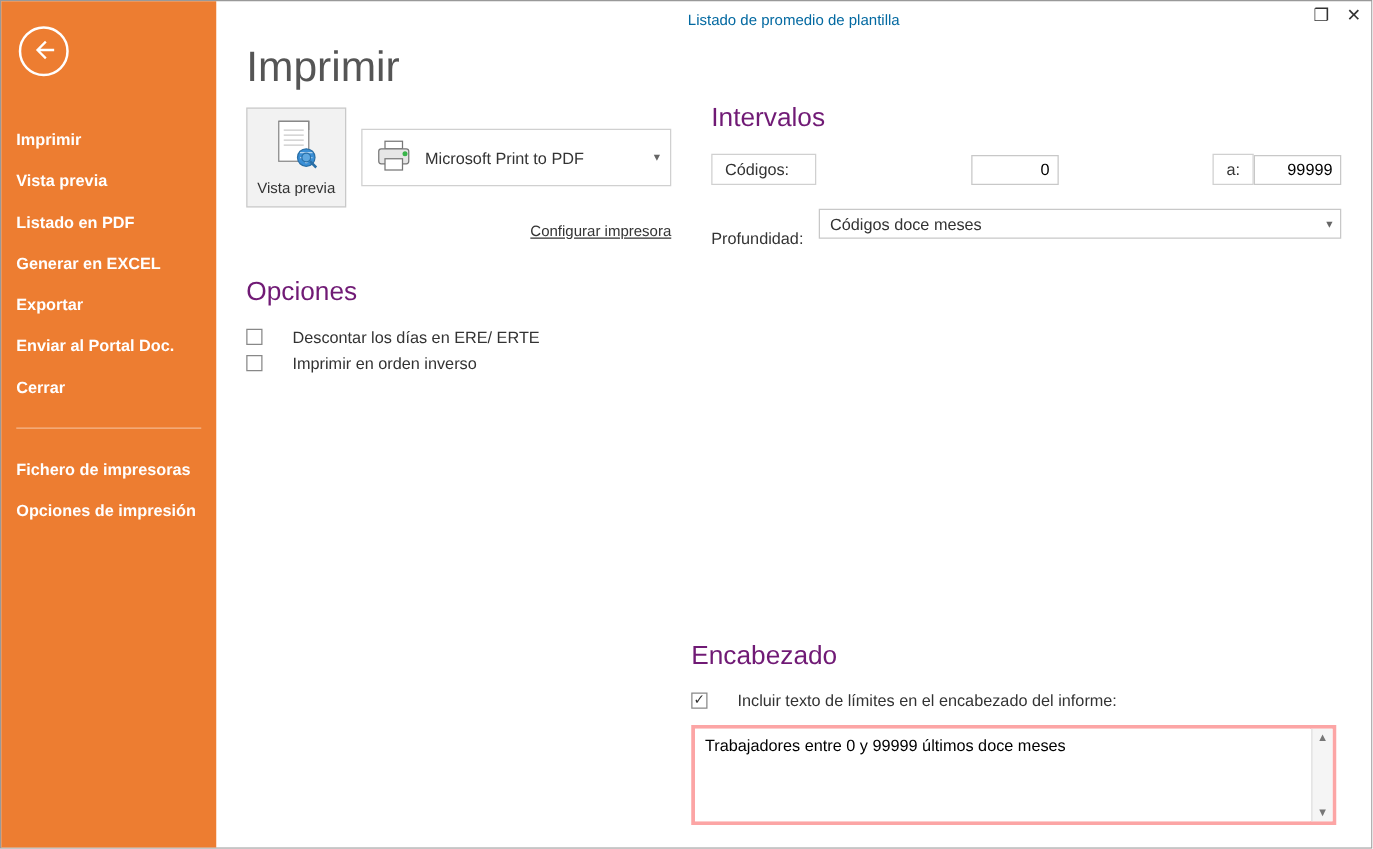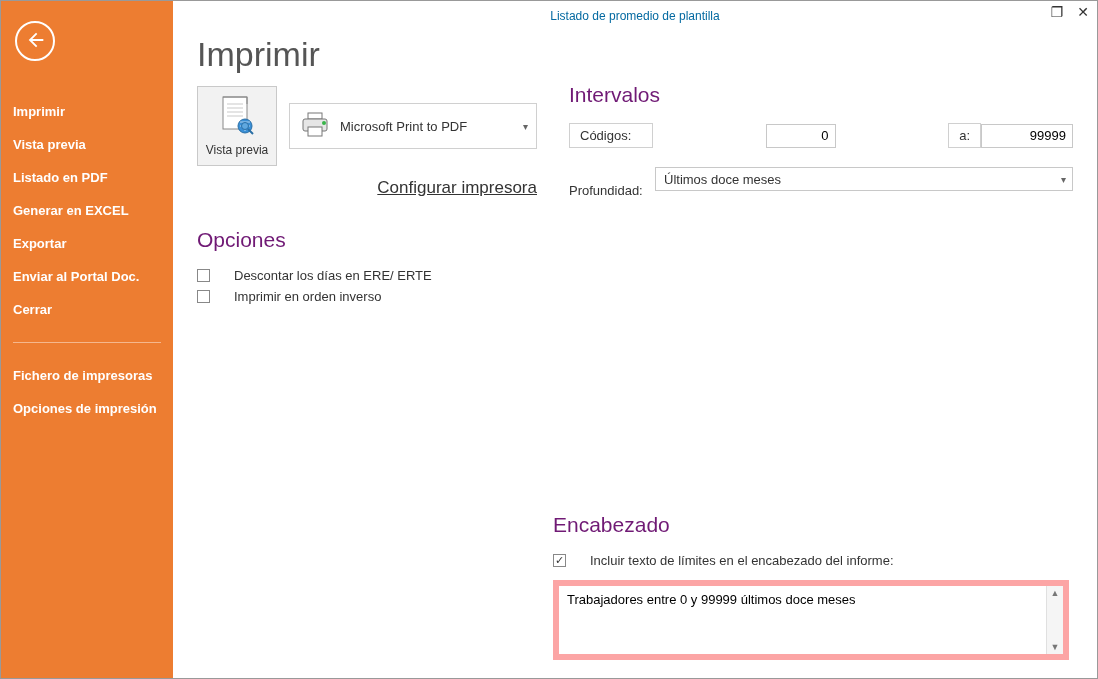--- a/index.html
+++ b/index.html
@@ -23,35 +23,35 @@
 
   h1.page-title { font-size:34px; font-weight:300; color:#555; margin:0 0 12px 0; }
   h2.section { font-size:21px; font-weight:400; color:#701a75; margin:0 0 16px 0; }
   h2.section.mtop { margin-top:30px; }
 
   .print-row { display:flex; gap:12px; align-items:flex-start; }
   .vista-box { width:80px; height:80px; border:1px solid #C9C9C9; background:#F2F2F2; display:flex; flex-direction:column; align-items:center; justify-content:center; gap:4px; cursor:pointer; }
   .vista-box .vp-label { font-size:12px; color:#333; }
   .printer-box { flex:1; height:46px; border:1px solid #D0D0D0; display:flex; align-items:center; padding:0 10px; gap:10px; cursor:pointer; margin-top:17px; position:relative; }
   .printer-box .drop { position:absolute; right:8px; font-size:10px; color:#666; }
-  .config-link { text-align:right; margin-top:12px; font-size:17px; color:#333; text-decoration:underline; cursor:pointer; }
+  .config-link { text-align:right; margin-top:12px; font-size:12px; color:#333; text-decoration:underline; cursor:pointer; }
 
   .opt-row { display:flex; align-items:center; gap:24px; margin:4px 0 6px 0; }
   .chk { width:13px; height:13px; border:1px solid #888; background:#fff; display:inline-flex; align-items:center; justify-content:center; cursor:pointer; }
   .chk.checked::after { content:"✓"; font-size:11px; color:#333; line-height:1; }
 
   .field-row { display:flex; align-items:center; margin-bottom:12px; }
   .label-box { border:1px solid #D0D0D0; padding:4px 10px; min-width:84px; text-align:left; font-size:13px; }
   .plain-label { min-width:86px; font-size:13px;margin-top:23px; }
   input.txt { height:24px; border:1px solid #C8C8C8; padding:0 6px; font-size:13px; text-align:right; }
   .sel { height:24px; border:1px solid #C8C8C8; display:flex; align-items:center; padding:0 8px; flex:1; position:relative; cursor:pointer; }
   .sel .drop { position:absolute; right:6px; font-size:10px; color:#666; }
 
   .enc-block { position:absolute; left:380px; right:28px; bottom:18px; }
-  .textarea-wrap { border:6px solid #fca5a5; height:80px; position:relative; }
+  .textarea-wrap { border:3px solid #fca5a5; height:80px; position:relative; }
   .textarea-wrap textarea { width:calc(100% - 18px); height:100%; border:none; resize:none; padding:6px 8px; font-family:inherit; font-size:13px; outline:none; }
   .scroll-track { position:absolute; right:0; top:0; bottom:0; width:17px; border-left:1px solid #E0E0E0; background:#F5F5F5; display:flex; flex-direction:column; justify-content:space-between; align-items:center; }
   .scroll-arrow { font-size:9px; color:#777; padding:2px 0; }
 </style>
 </head>
 <body>
 
 <div class="window">
 
   <div class="sidebar">
@@ -142,27 +142,27 @@
       <div class="col-right">
         <div style="height:48px"></div>
         <h2 class="section">Intervalos</h2>
 
         <div class="field-row">
           <span class="label-box">Códigos:</span>
           <div style="flex:1"></div>
           <input class="txt" style="width: 70px;" value="0">
           <div style="flex:1"></div>
           <span class="label-box" style="min-width:28px;text-align:center">a:</span>
-          <input class="txt" style="width: 92px;" value="99999">
+          <input class="txt" style="width: 70px;" value="99999">
         </div>
 
         <div class="field-row">
           <span class="plain-label">Profundidad:</span>
           <div class="sel">
-            <span>Últimos doce meses</span>
+            <span>Códigos doce meses</span>
             <span class="drop">▾</span>
           </div>
         </div>
       </div>
     </div>
 
     <div class="enc-block">
       <h2 class="section">Encabezado</h2>
       <div class="opt-row" style="margin-bottom:12px">
         <span class="chk checked"></span>

